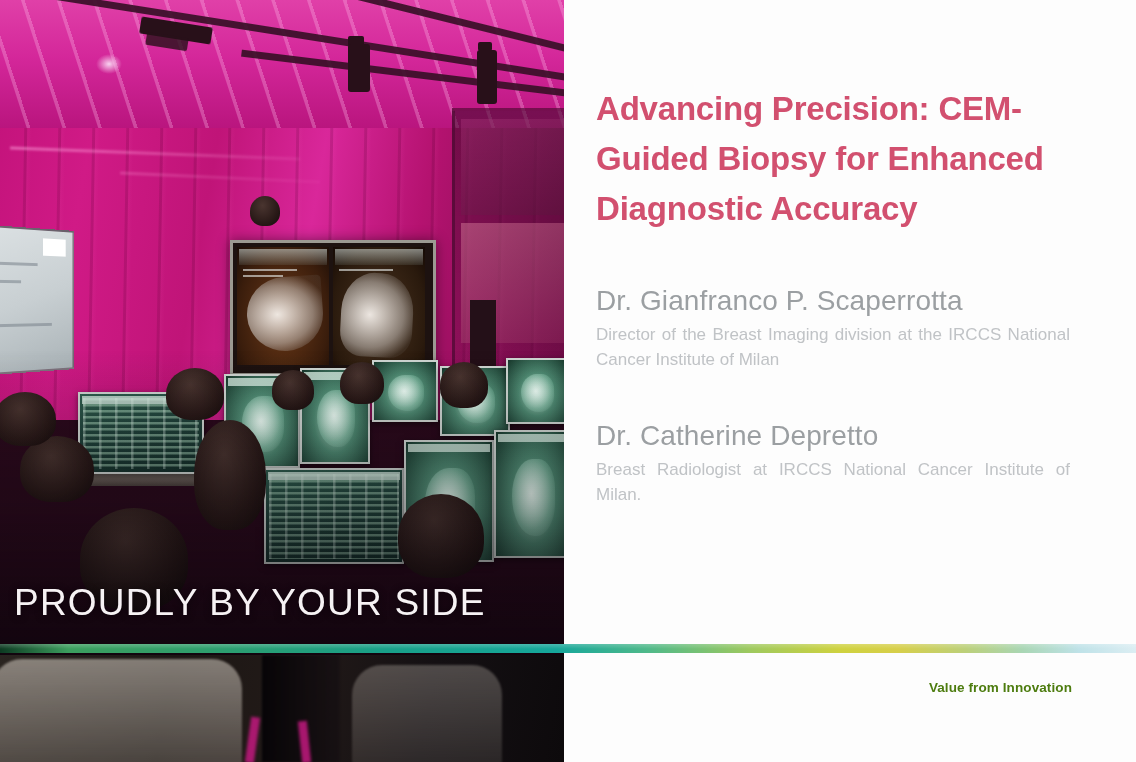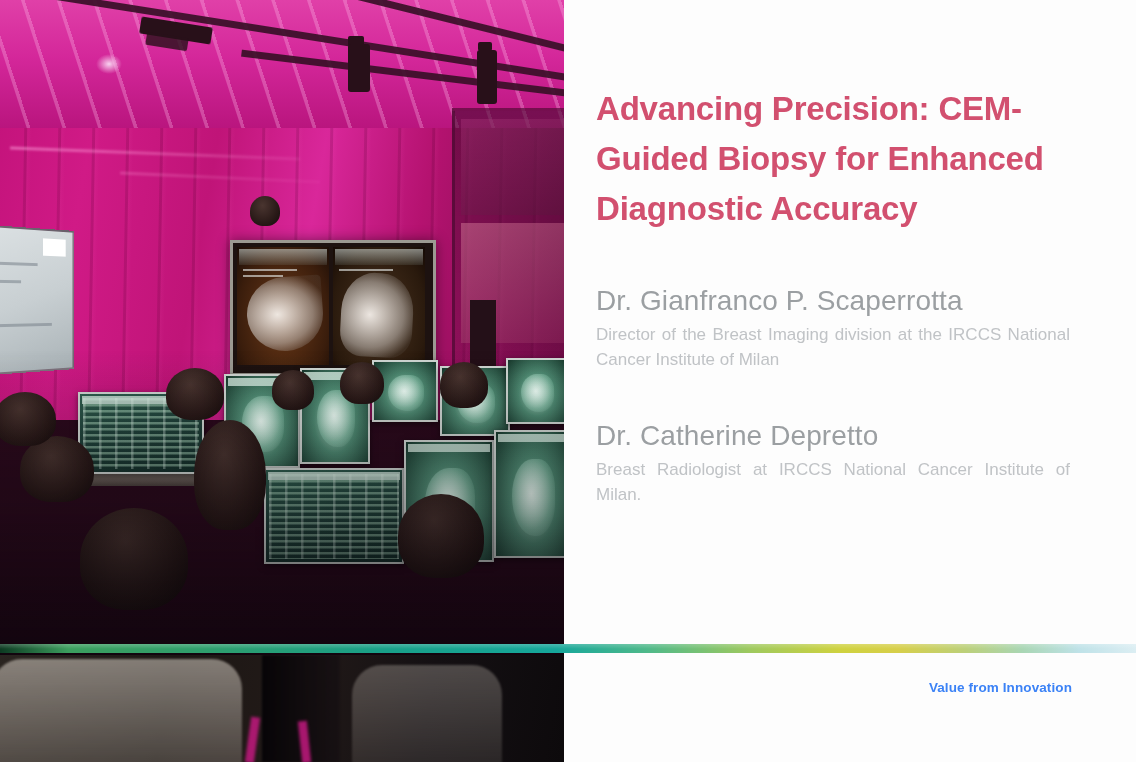--- a/index.html
+++ b/index.html
@@ -422,21 +422,21 @@
   }
   .logo-word .i-dot {
     color: #d8123c;
     position: relative;
   }
   .logo-tag {
     display: block;
     margin-top: 5px;
     font-size: 13.5px;
     font-weight: 700;
-    color: #3b82f6;
+    color: #4d7c0f;
     letter-spacing: 0.1px;
     font-family: "Liberation Sans", sans-serif;
     white-space: nowrap;
   }
 </style>
 </head>
 <body>
 
 <div class="slide">
 
@@ -557,20 +557,21 @@
     <div class="photo-shade"></div>
 
     <div class="photo-bottom">
       <div class="pb-chair c1"></div>
       <div class="pb-dark"></div>
       <div class="pb-chair c2"></div>
       <div class="pb-pink p1"></div>
       <div class="pb-pink p2"></div>
     </div>
 
+    <div class="tagline">PROUDLY BY YOUR SIDE</div>
   </div>
 
   <div class="gradient-bar"></div>
 
   <div class="content">
 
     <h1 class="title">Advancing Precision: CEM-Guided Biopsy for Enhanced Diagnostic Accuracy</h1>
 
     <div class="speaker-block s1">
       <div class="speaker-name">Dr. Gianfranco P. Scaperrotta</div>

